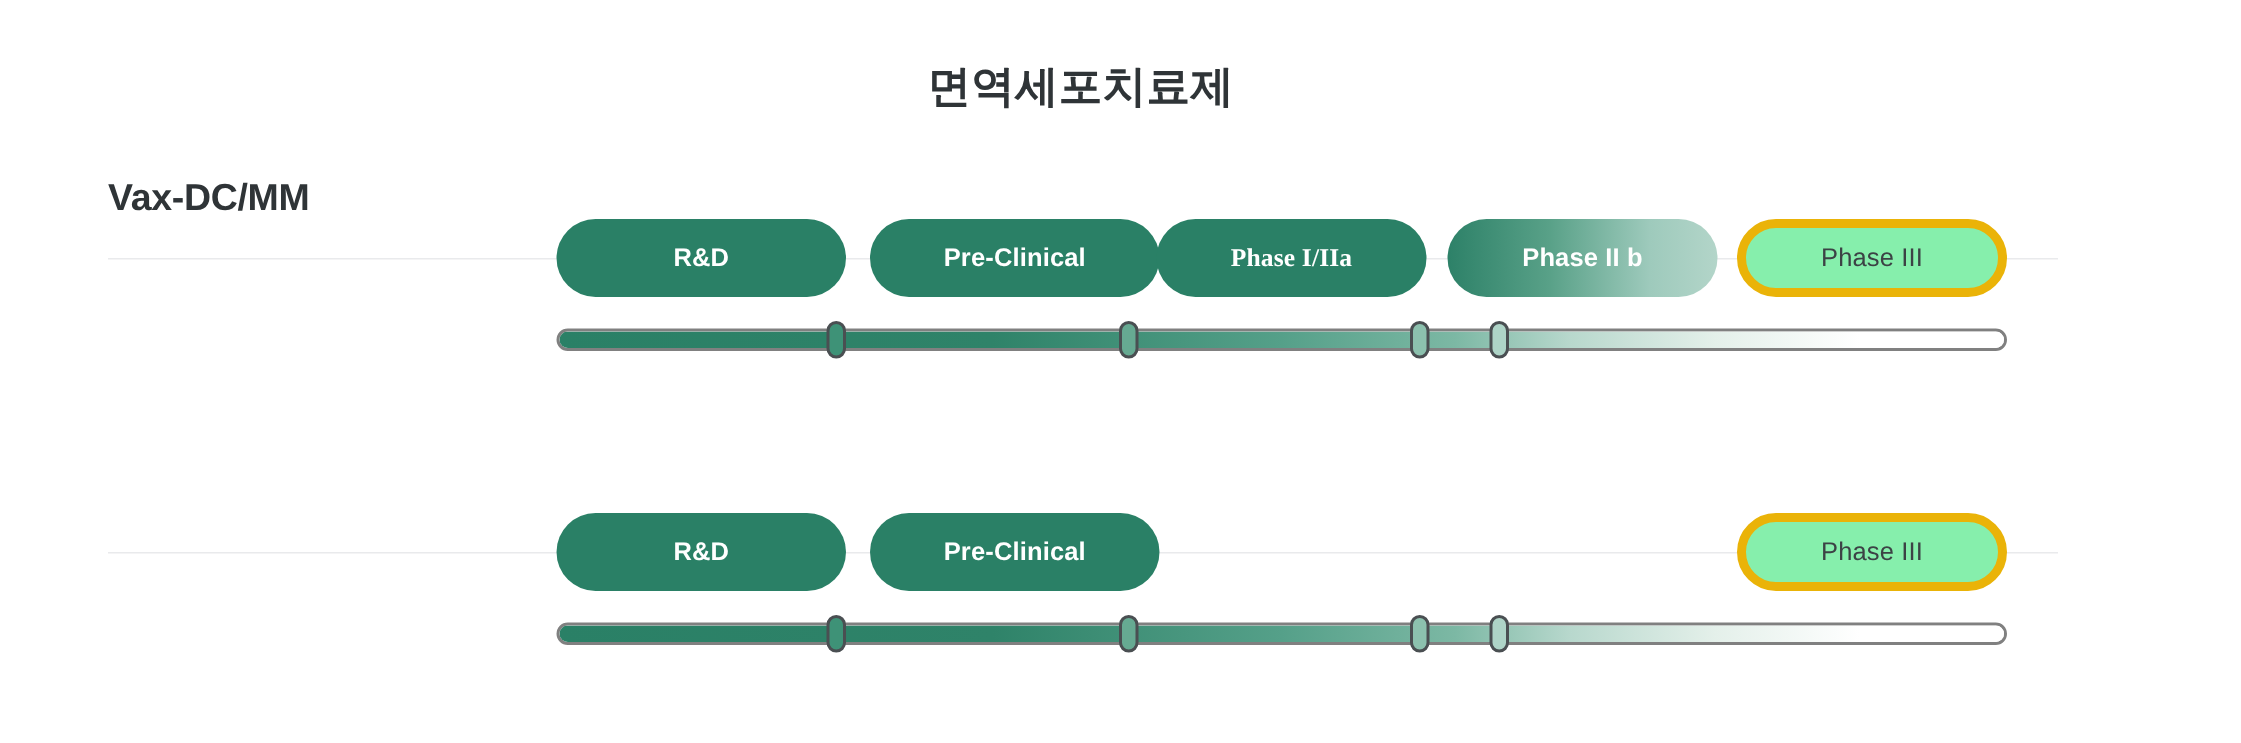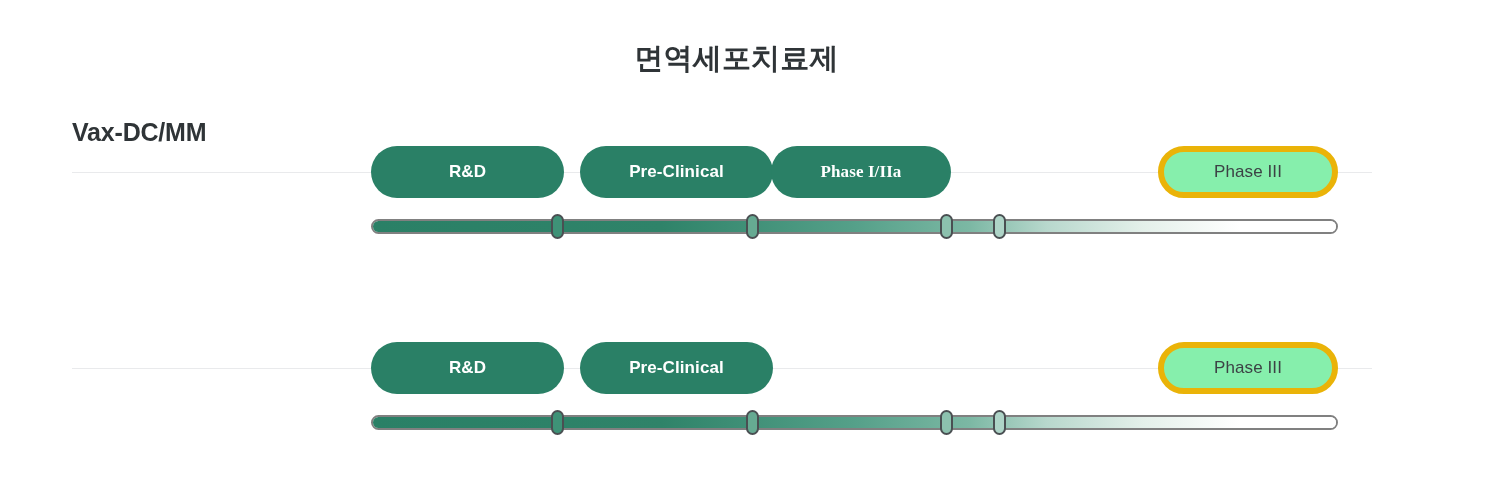--- a/index.html
+++ b/index.html
@@ -12,21 +12,21 @@
     height: 495px;
     position: relative;
     font-family: "Liberation Sans", "DejaVu Sans", sans-serif;
     overflow: hidden;
   }
 
   
   .page-title {
     position: absolute;
     top: 44px;
-    left: 16px;
+    left: 0;
     width: 1441px;
     text-align: center;
     font-size: 29px;
     font-weight: 700;
     color: #2f3437;
     letter-spacing: 0.2px;
     line-height: 1;
   }
 
   
@@ -162,20 +162,21 @@
 <div class="pipeline-row row-1">
 
   <div class="row-label">Vax-DC/MM</div>
 
   <div class="rule-line"></div>
 
   <div class="stages">
     <div class="stage-pill solid p0">R&amp;D</div>
     <div class="stage-pill solid p1">Pre-Clinical</div>
     <div class="stage-pill solid p2">Phase I/IIa</div>
+    <div class="stage-pill gradient p3">Phase II b</div>
     <div class="stage-pill outline p4">Phase III</div>
   </div>
 
   <div class="progress-wrap">
     <div class="progress-track">
       <div class="progress-fill"></div>
     </div>
     <div class="marker m1"></div>
     <div class="marker m2"></div>
     <div class="marker m3"></div>

